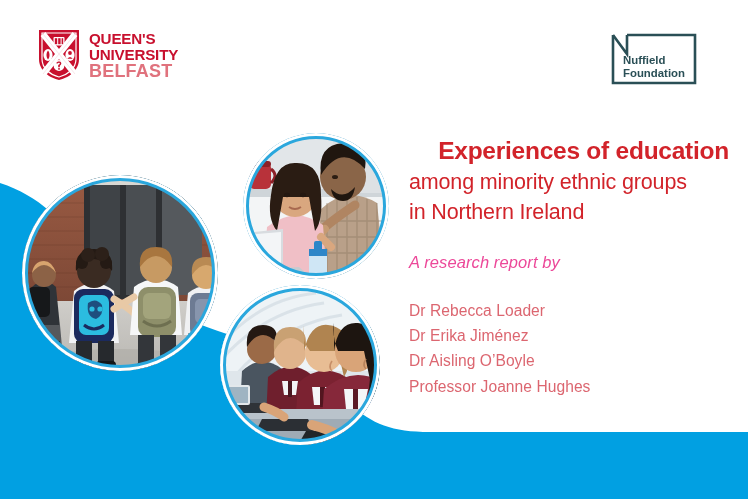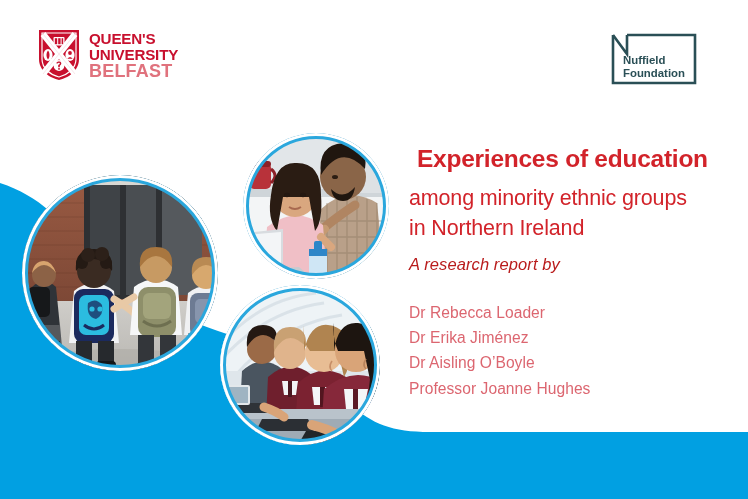--- a/index.html
+++ b/index.html
@@ -112,37 +112,38 @@
     left: 409px;
     top: 136px;
     width: 320px;
   }
   .title-line-1 {
     font-size: 24.5px;
     font-weight: bold;
     color: #d2232a;
     letter-spacing: -0.25px;
     line-height: 1.26;
-    margin: 8px;
+    margin: 0;
+    text-align: right;
   }
   .title-line-2,
   .title-line-3 {
     font-size: 21.5px;
     font-weight: normal;
     color: #d2232a;
     letter-spacing: -0.15px;
     line-height: 1.42;
     margin: 0;
   }
   .subtitle {
-    margin: 11px 0 0 0;
+    margin: 25px 0 0 0;
     font-size: 16.5px;
     font-style: italic;
     font-weight: normal;
-    color: #b91c1c;
+    color: #ec4899;
     letter-spacing: 0.1px;
   }
   .authors {
     margin: 26px 0 0 0;
     list-style: none;
     padding: 0;
   }
   .authors li {
     font-size: 15.6px;
     color: #dc6670;

